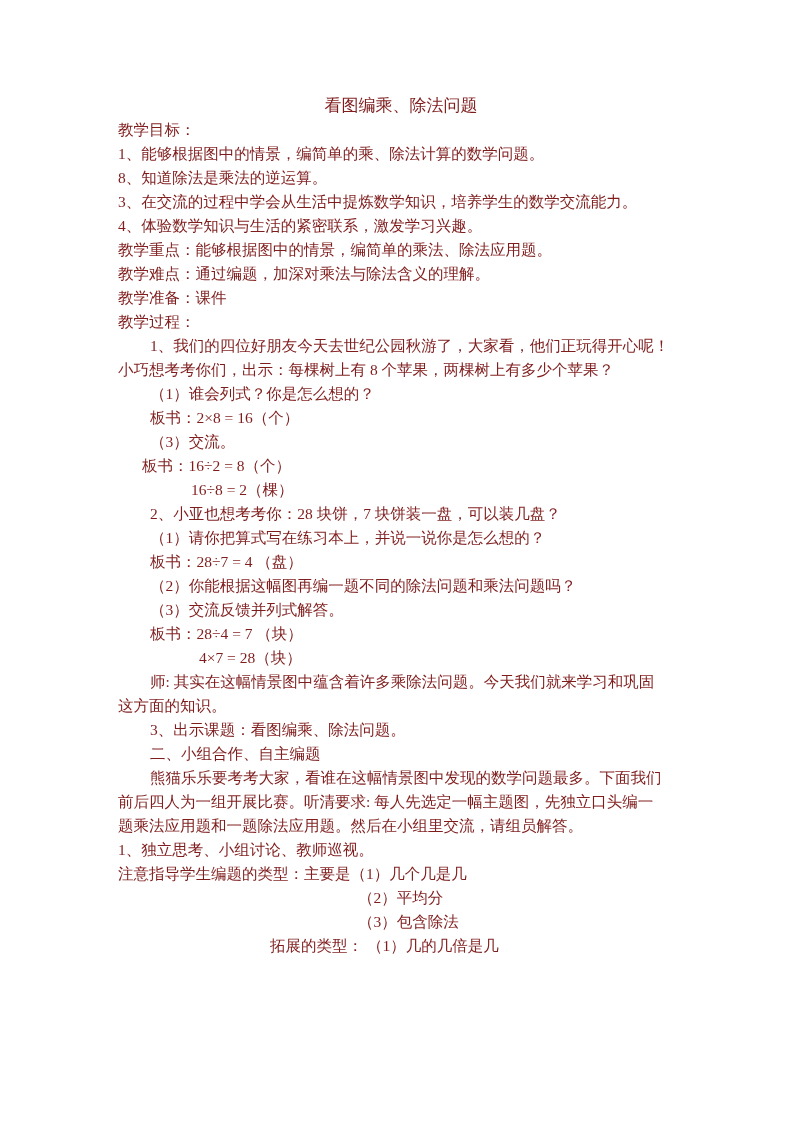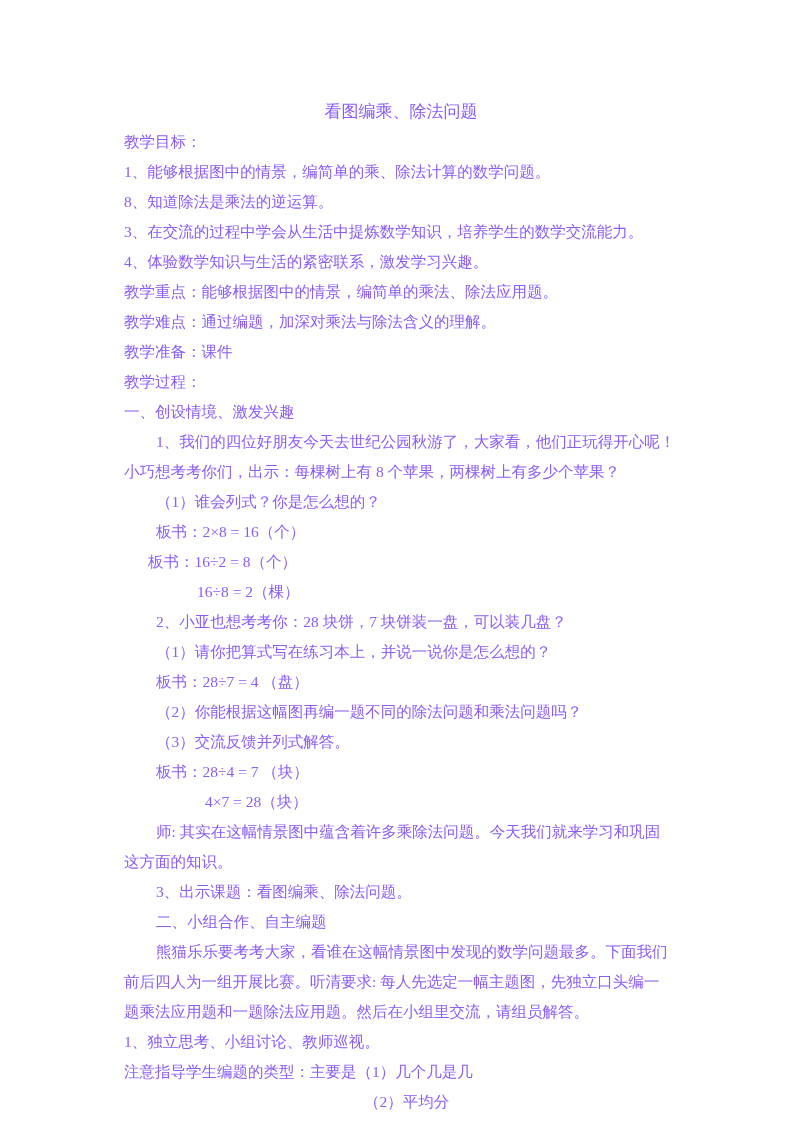--- a/index.html
+++ b/index.html
@@ -12,25 +12,25 @@
     box-sizing: border-box;
     width: 794px;
     height: 1123px;
     background: #ffffff;
     color: #000000;
     font-family: "Liberation Serif", serif;
     padding: 94px 110px 0 118px;
     overflow: hidden;
   }
   .line {
-    margin: 6px;
+    margin: 0;
     font-size: 15.5px;
     line-height: 24px;
     white-space: pre;
-    color: #8b5cf6;
+    color: #7f1d1d;
   }
   .line.title {
     font-size: 17px;
     text-align: center;
   }
 </style>
 </head>
 <body>
 
 <div class="page">
@@ -38,25 +38,25 @@
       <p class="line title" style="text-align: center;">看图编乘、除法问题</p>
       <p class="line">教学目标：</p>
       <p class="line">1、能够根据图中的情景，编简单的乘、除法计算的数学问题。</p>
       <p class="line">8、知道除法是乘法的逆运算。</p>
       <p class="line">3、在交流的过程中学会从生活中提炼数学知识，培养学生的数学交流能力。</p>
       <p class="line">4、体验数学知识与生活的紧密联系，激发学习兴趣。</p>
       <p class="line">教学重点：能够根据图中的情景，编简单的乘法、除法应用题。</p>
       <p class="line">教学难点：通过编题，加深对乘法与除法含义的理解。</p>
       <p class="line">教学准备：课件</p>
       <p class="line">教学过程：</p>
-      <p class="line">一、创设情境、激发兴趣</p>
       <p class="line" style="padding-left: 32px;">1、我们的四位好朋友今天去世纪公园秋游了，大家看，他们正玩得开心呢！</p>
       <p class="line">小巧想考考你们，出示：每棵树上有 8 个苹果，两棵树上有多少个苹果？</p>
       <p class="line" style="padding-left: 32px;">（1）谁会列式？你是怎么想的？</p>
       <p class="line" style="padding-left: 32px;">板书：2×8 = 16（个）</p>
+      <p class="line" style="padding-left: 32px;">（3）交流。</p>
       <p class="line" style="padding-left: 24px;">板书：16÷2 = 8（个）</p>
       <p class="line" style="padding-left: 73px;">16÷8 = 2（棵）</p>
       <p class="line" style="padding-left: 32px;">2、小亚也想考考你：28 块饼，7 块饼装一盘，可以装几盘？</p>
       <p class="line" style="padding-left: 32px;">（1）请你把算式写在练习本上，并说一说你是怎么想的？</p>
       <p class="line" style="padding-left: 32px;">板书：28÷7 = 4 （盘）</p>
       <p class="line" style="padding-left: 32px;">（2）你能根据这幅图再编一题不同的除法问题和乘法问题吗？</p>
       <p class="line" style="padding-left: 32px;">（3）交流反馈并列式解答。</p>
       <p class="line" style="padding-left: 32px;">板书：28÷4 = 7 （块）</p>
       <p class="line" style="padding-left: 81px;">4×7 = 28（块）</p>
       <p class="line" style="padding-left: 32px;">师: 其实在这幅情景图中蕴含着许多乘除法问题。今天我们就来学习和巩固</p>

